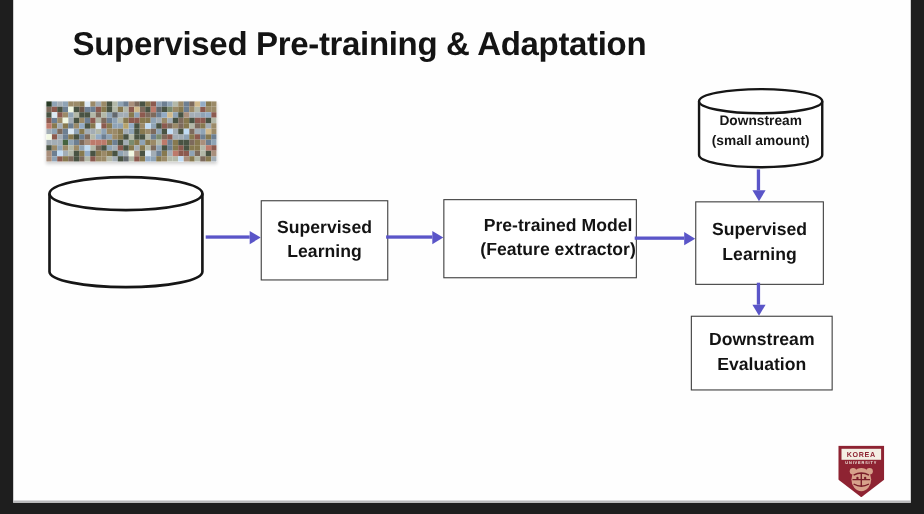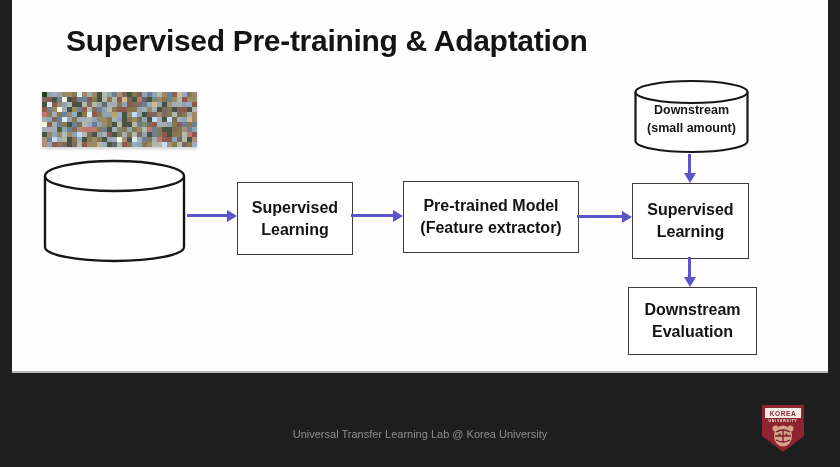--- a/index.html
+++ b/index.html
@@ -1,18 +1,18 @@
 <!DOCTYPE html>
 <html style="--arrow: #5a55c8; --shield: #8e2332;"><head>
 <meta charset="utf-8">
 <style>
   html,body{margin:0;padding:0;background:#000;}
   .stage{position:relative;width:840px;height:467px;background:#1e1e1e;overflow:hidden;
          font-family:"Liberation Sans", sans-serif;}
-  .slide{position:absolute;left:12px;top:0;width:816px;height:373px;background:#fefefe;}
+  .slide{position:absolute;left:12px;top:0;width:816px;height:457px;background:#fefefe;}
   .bottom-rule{position:absolute;left:0;bottom:0;width:100%;height:2px;background:#b9b9bb;}
 
   .title{position:absolute;left:54px;top:24px;margin:0;font-size:30px;font-weight:600;
          color:#141414;letter-spacing:-0.3px;white-space:nowrap;}
 
   
   .imagenet{position:absolute;left:30px;top:92px;width:155px;height:55px;overflow:hidden;
             box-shadow:0 2px 3px rgba(0,0,0,0.18);}
   .mosaic{position:absolute;inset:0;display:grid;grid-template-columns:repeat(31,1fr);
           grid-auto-rows:1fr;width:100%;height:100%;}
@@ -424,42 +424,41 @@
       </svg>
       <div class="cyl-label" style="top:22px;font-size:12.5px;">Downstream
 (small amount)</div>
     </div>
 
     <div class="box" style="left:225px;top:182px;width:114px;height:71px;">
       <span>Supervised
 Learning</span>
     </div>
 
-    <div class="box" style="left:391px;top:181px;width:174px;height:70px;">
+    <div class="box" style="left:391px;top:181px;width:174px;height:70px;justify-content:flex-end;">
       <span>Pre-trained Model
 (Feature extractor)</span>
     </div>
 
     <div class="box" style="left:620px;top:183px;width:115px;height:74px;">
       <span>Supervised
 Learning</span>
     </div>
 
     <div class="box" style="left:616px;top:287px;width:127px;height:66px;">
       <span>Downstream
 Evaluation</span>
     </div>
 
     <div class="harrow" style="left:175px;top:214px;width:40px;"></div>
     <div class="harrow" style="left:339px;top:214px;width:42px;"></div>
     <div class="harrow" style="left:565px;top:215px;width:45px;"></div>
     <div class="varrow" style="left:676px;top:154px;height:19px;"></div>
     <div class="varrow" style="left:676px;top:257px;height:20px;"></div>
 
-    <div class="footer">Universal Transfer Learning Lab @ Korea University</div>
 
     <div class="kulogo">
       <div class="shield"></div>
       <div class="k-band">KOREA</div>
       <div class="k-sub">UNIVERSITY</div>
       <svg class="tiger" width="28" height="24" viewBox="0 0 28 24">
         <ellipse cx="14" cy="12" rx="9" ry="10.5" fill="#d7a28b"></ellipse>
         <circle cx="6.5" cy="4.5" r="3" fill="#d7a28b"></circle>
         <circle cx="21.5" cy="4.5" r="3" fill="#d7a28b"></circle>
         <path d="M7 8 q7 -4 14 0 M6 12 h16 M7 16 q7 4 14 0 M14 6 v12" stroke="#7a1f2a" stroke-width="1.3" fill="none"></path>

